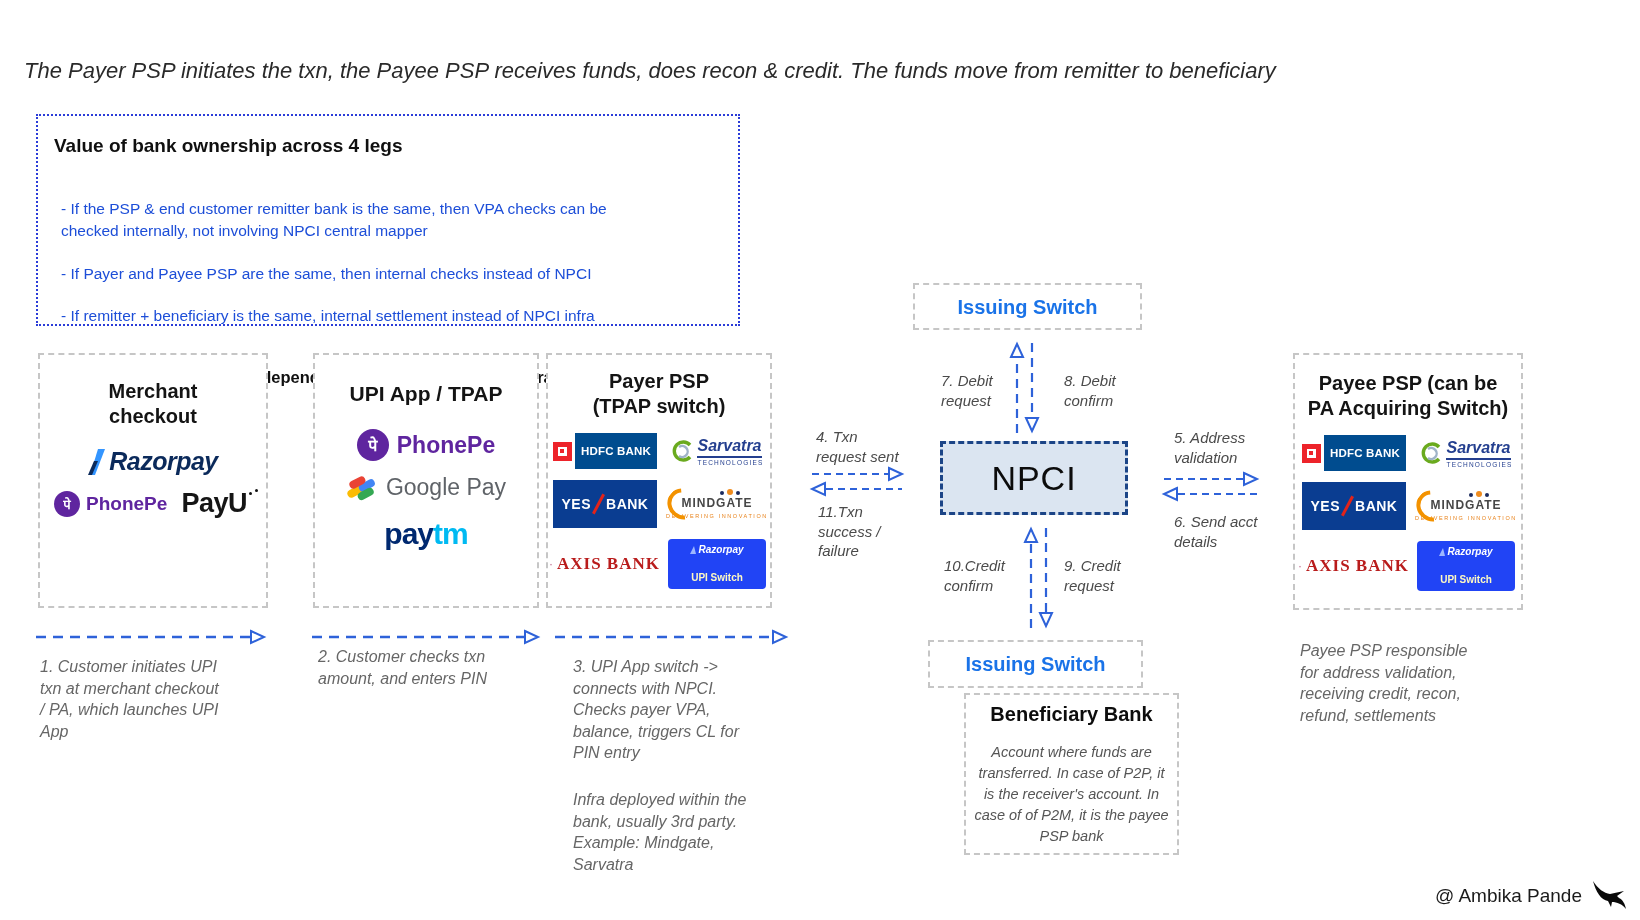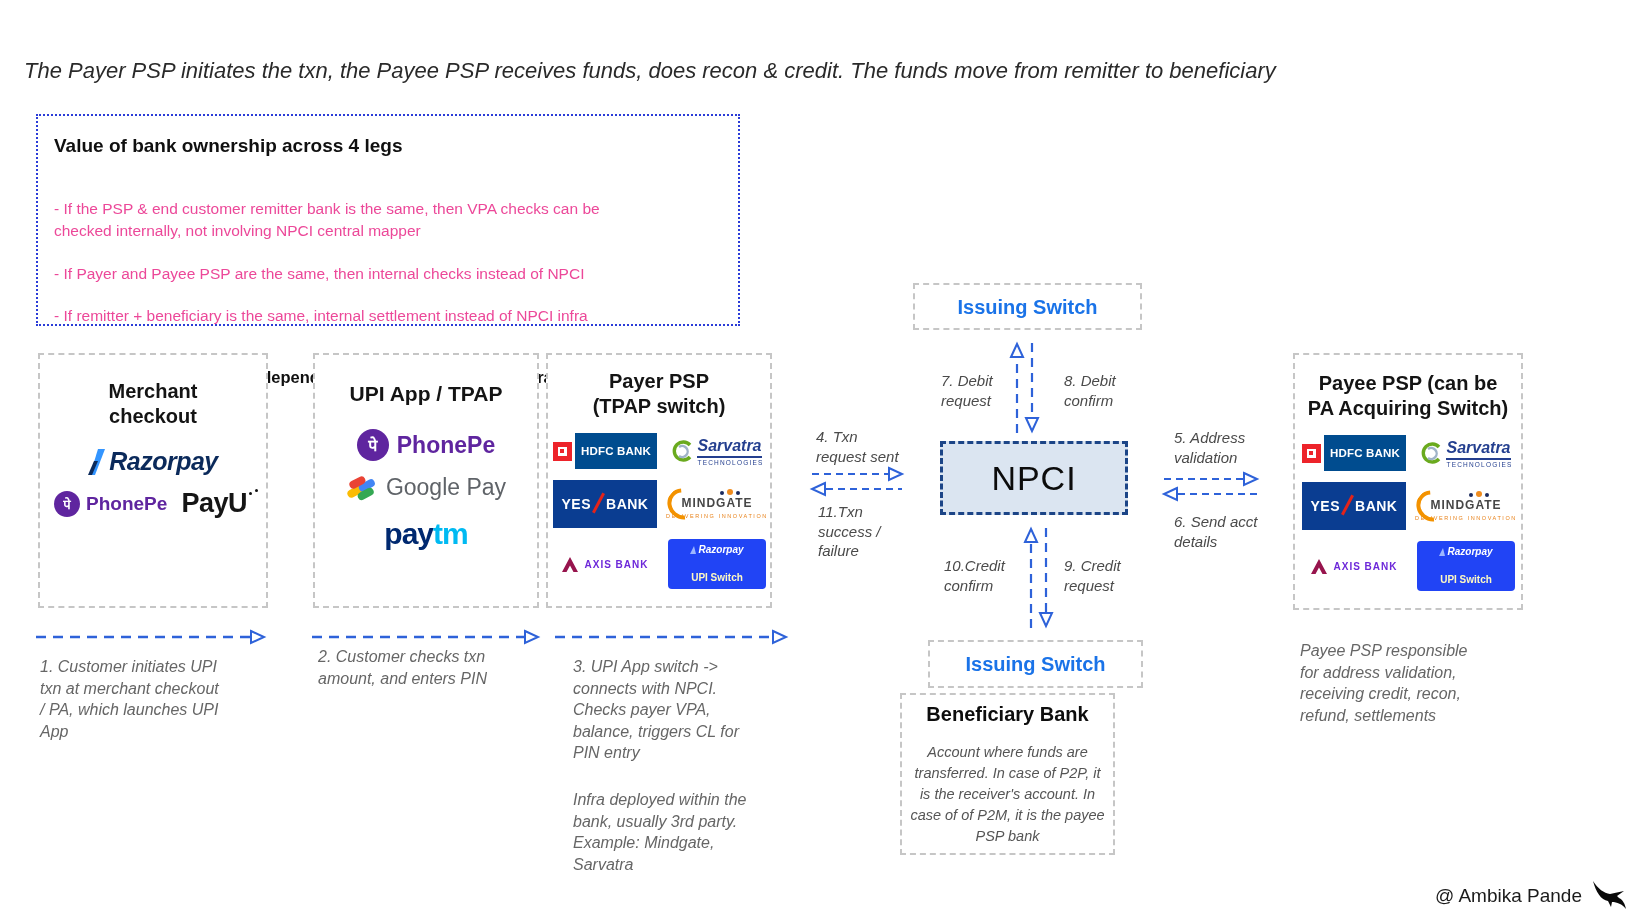--- a/index.html
+++ b/index.html
@@ -6,21 +6,21 @@
   .canvas{position:relative;width:1640px;height:920px;background:#fff;overflow:hidden;
           font-family:"Liberation Sans",sans-serif;color:#111;}
   .abs{position:absolute;}
 
   .page-title{left:33px;top:16px;font-size:27px;font-weight:bold;color:#141414;letter-spacing:.2px;white-space:nowrap;}
   .page-subtitle{left:24px;top:58px;font-size:22px;font-style:italic;color:#2a2a2a;white-space:nowrap;}
 
   
   .value-box{left:36px;top:114px;width:704px;height:212px;border:2px dotted #2b3cd8;box-sizing:border-box;padding:19px 16px;}
   .value-heading{font-size:19px;font-weight:bold;color:#101010;}
-  .value-bullets{margin-top:20px;font-size:15.5px;line-height:1.38;color:#ec4899;white-space:pre-line;}
+  .value-bullets{margin-top:20px;font-size:15.5px;line-height:1.38;color:#1d4ed8;white-space:pre-line;margin-left:7px;}
   .value-footer{margin-top:20px;font-size:16.5px;font-weight:bold;color:#101010;}
 
   
   .pbox{border:2px dashed #c6c6c6;box-sizing:border-box;background:#fff;text-align:center;}
   .pbox-title{font-weight:bold;color:#141414;white-space:pre-line;line-height:1.25;}
 
   .merchant-box{left:38px;top:353px;width:230px;height:255px;}
   .merchant-box .pbox-title{margin-top:24px;font-size:20px;}
   .upi-box{left:313px;top:353px;width:226px;height:255px;}
   .upi-box .pbox-title{margin-top:26px;font-size:21px;}
@@ -31,21 +31,21 @@
 
   
   .remitter-box{left:913px;top:125px;width:229px;height:148px;}
   .bank-note{font-size:14.5px;font-style:italic;color:#555;line-height:1.45;white-space:pre-line;}
   .remitter-box .bank-note{margin-top:26px;}
   .bank-name{font-size:21px;font-weight:bold;color:#0d0d0d;}
   .remitter-box .bank-name{margin-top:22px;}
   .issuing-top{left:913px;top:283px;width:229px;height:47px;}
   .issuing-bottom{left:928px;top:640px;width:215px;height:48px;}
   .issuing-label{font-size:20px;font-weight:bold;color:#1a73e8;line-height:45px;}
-  .beneficiary-box{left:900px;top:693px;width:215px;height:162px;}
+  .beneficiary-box{left:964px;top:693px;width:215px;height:162px;}
   .beneficiary-box .bank-name{margin-top:8px;font-size:20px;}
   .beneficiary-box .bank-note{margin-top:16px;}
 
   .npci-box{left:940px;top:441px;width:188px;height:74px;border:3px dashed #1c4587;background:#dbe5f1;
             box-sizing:border-box;display:grid;place-items:center;}
   .npci-label{font-size:34px;color:#0c0c0c;letter-spacing:1px;}
 
   
   .flow-label{font-size:15px;font-style:italic;color:#4a4a4a;line-height:1.3;white-space:pre-line;}
   .annotation{font-size:16px;font-style:italic;color:#666;line-height:1.35;white-space:pre-line;}
@@ -79,39 +79,39 @@
   .hdfc-flag{width:19px;height:19px;background:#ed232a;display:grid;place-items:center;margin-right:3px;}
   .hdfc-flag-in{width:9px;height:9px;background:#fff;display:grid;place-items:center;}
   .hdfc-flag-in::before{content:"";width:4px;height:4px;background:#ed232a;}
   .hdfc-band{background:#004c8f;color:#fff;font-weight:bold;font-size:11.5px;padding:12px 6px;letter-spacing:.2px;white-space:nowrap;}
 
   .logo-sarvatra{display:flex;align-items:center;justify-content:center;gap:3px;}
   .sarv-col{display:flex;flex-direction:column;align-items:flex-start;}
   .sarv-name{font-size:16px;font-weight:bold;font-style:italic;color:#243f8f;border-bottom:2px solid #243f8f;padding-bottom:1px;}
   .sarv-sub{font-size:6.5px;color:#243f8f;letter-spacing:1.2px;margin-top:1px;}
 
-  .logo-yes{display:flex;justify-content:center;background:#0a3d91;color:#fff;
+  .logo-yes{display:flex;align-items:center;justify-content:center;background:#0a3d91;color:#fff;
             padding:16px 9px;gap:6px;width:max-content;margin:0 auto;}
   .yes-txt{font-size:14px;font-weight:bold;letter-spacing:.5px;}
   .yes-slash{width:3px;height:22px;background:#e2231a;transform:rotate(28deg);margin:-4px 0;}
 
   .logo-mindgate{display:flex;flex-direction:column;align-items:center;position:relative;}
   .mg-dots{display:flex;gap:3px;margin-left:26px;margin-bottom:1px;align-items:flex-end;}
   .mg-dots i{display:block;border-radius:50%;}
   .mg-d1{width:4px;height:4px;background:#1b2a5e;}
   .mg-d2{width:6px;height:6px;background:#f08c1e;}
   .mg-d3{width:4px;height:4px;background:#1b2a5e;}
   .mg-row{display:flex;align-items:center;position:relative;}
   .mg-arc{position:absolute;left:-14px;top:-7px;width:24px;height:22px;border:4px solid #f39200;border-radius:50%;
           border-top-color:transparent;border-right-color:transparent;transform:rotate(40deg);}
   .mg-name{font-size:12px;font-weight:bold;color:#474747;letter-spacing:1px;}
   .mg-sub{font-size:5.5px;color:#e8821a;letter-spacing:1.6px;margin-top:3px;}
 
   .logo-axis{display:flex;align-items:center;justify-content:center;gap:5px;}
-  .axis-txt{font-size:10px;font-weight:bold;color:#6d28d9;letter-spacing:1px;white-space:nowrap;}
+  .axis-txt{font-size:17px;font-weight:bold;color:#b91c1c;letter-spacing:1px;white-space:nowrap;font-family:Liberation Serif, serif;}
 
   .logo-upiswitch{background:#2144f5;border-radius:4px;color:#fff;width:94px;padding:5px 2px 6px;
                   display:flex;flex-direction:column;align-items:center;margin:0 auto;}
   .us-brand{font-size:10px;font-style:italic;font-weight:bold;display:flex;align-items:center;gap:2px;}
   .us-bolt{width:0;height:0;border-left:4px solid transparent;border-right:2px solid transparent;border-bottom:8px solid #9db6ff;}
   .us-label{color:#fef9c3;font-weight:bold;font-size:10px;margin-top:17px;}
 
   .signature{right:12px;bottom:8px;display:flex;align-items:center;gap:8px;}
   .signature-txt{font-size:19px;color:#1b1b1b;}
 

